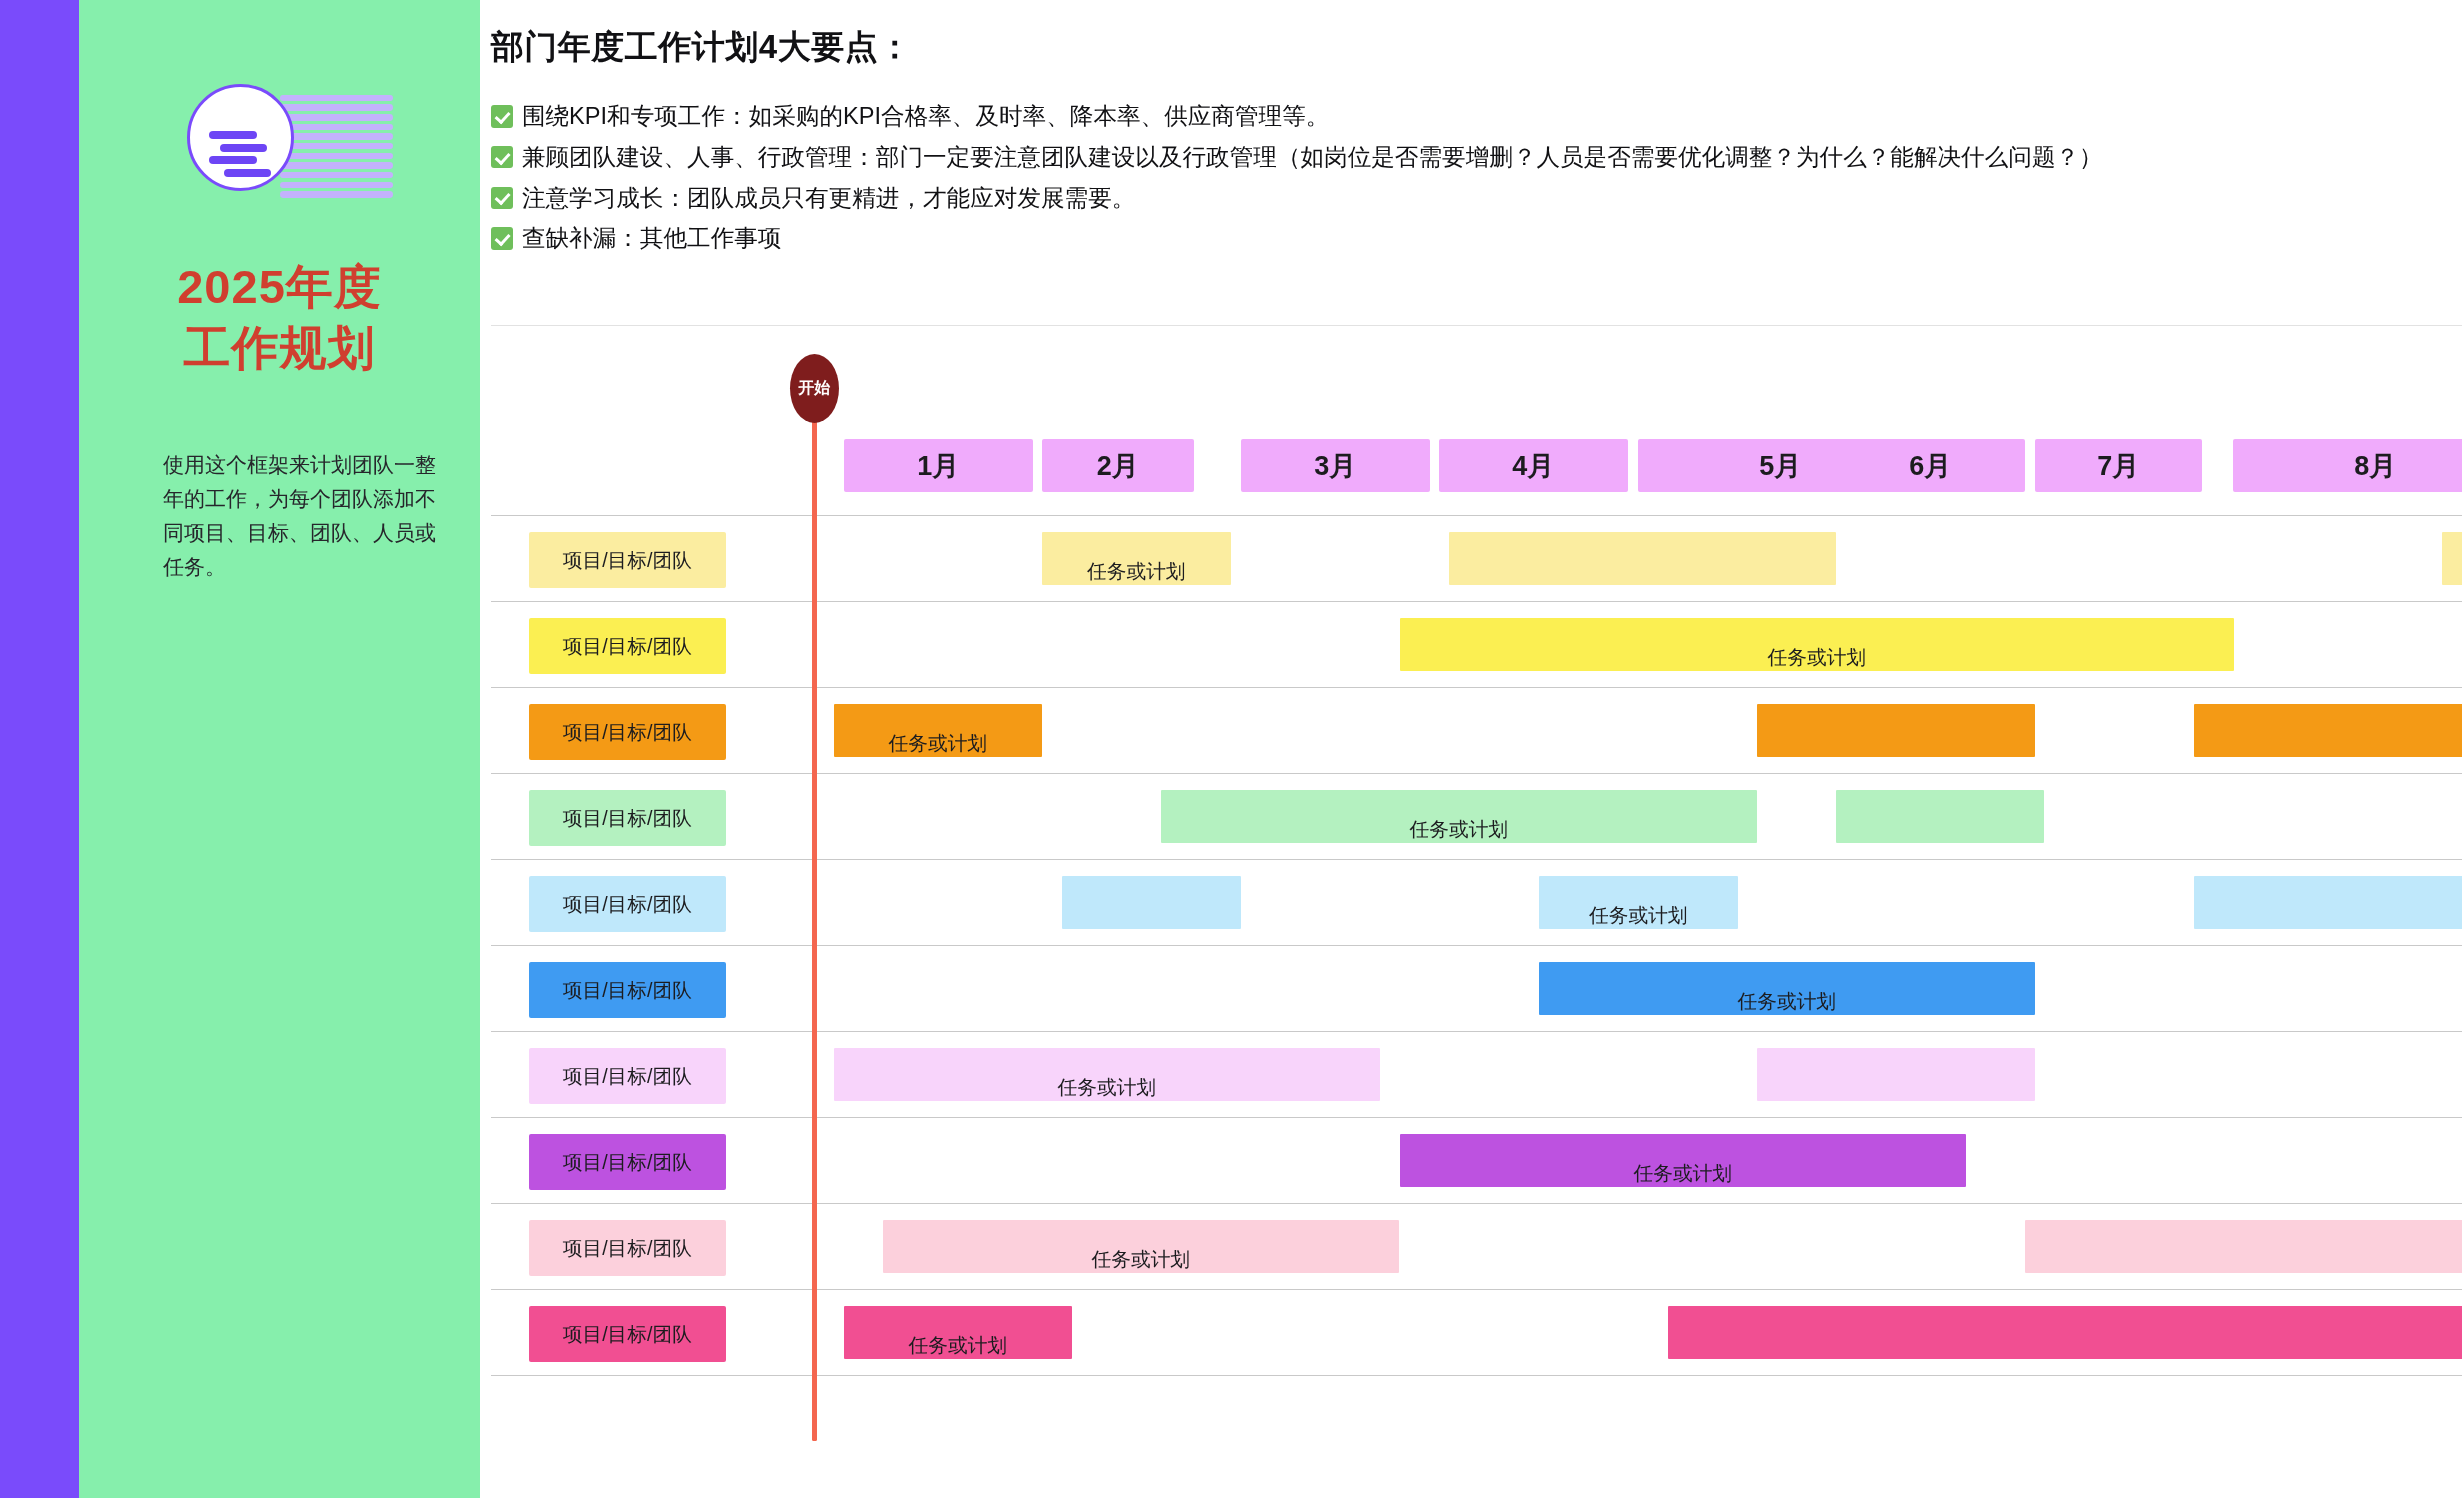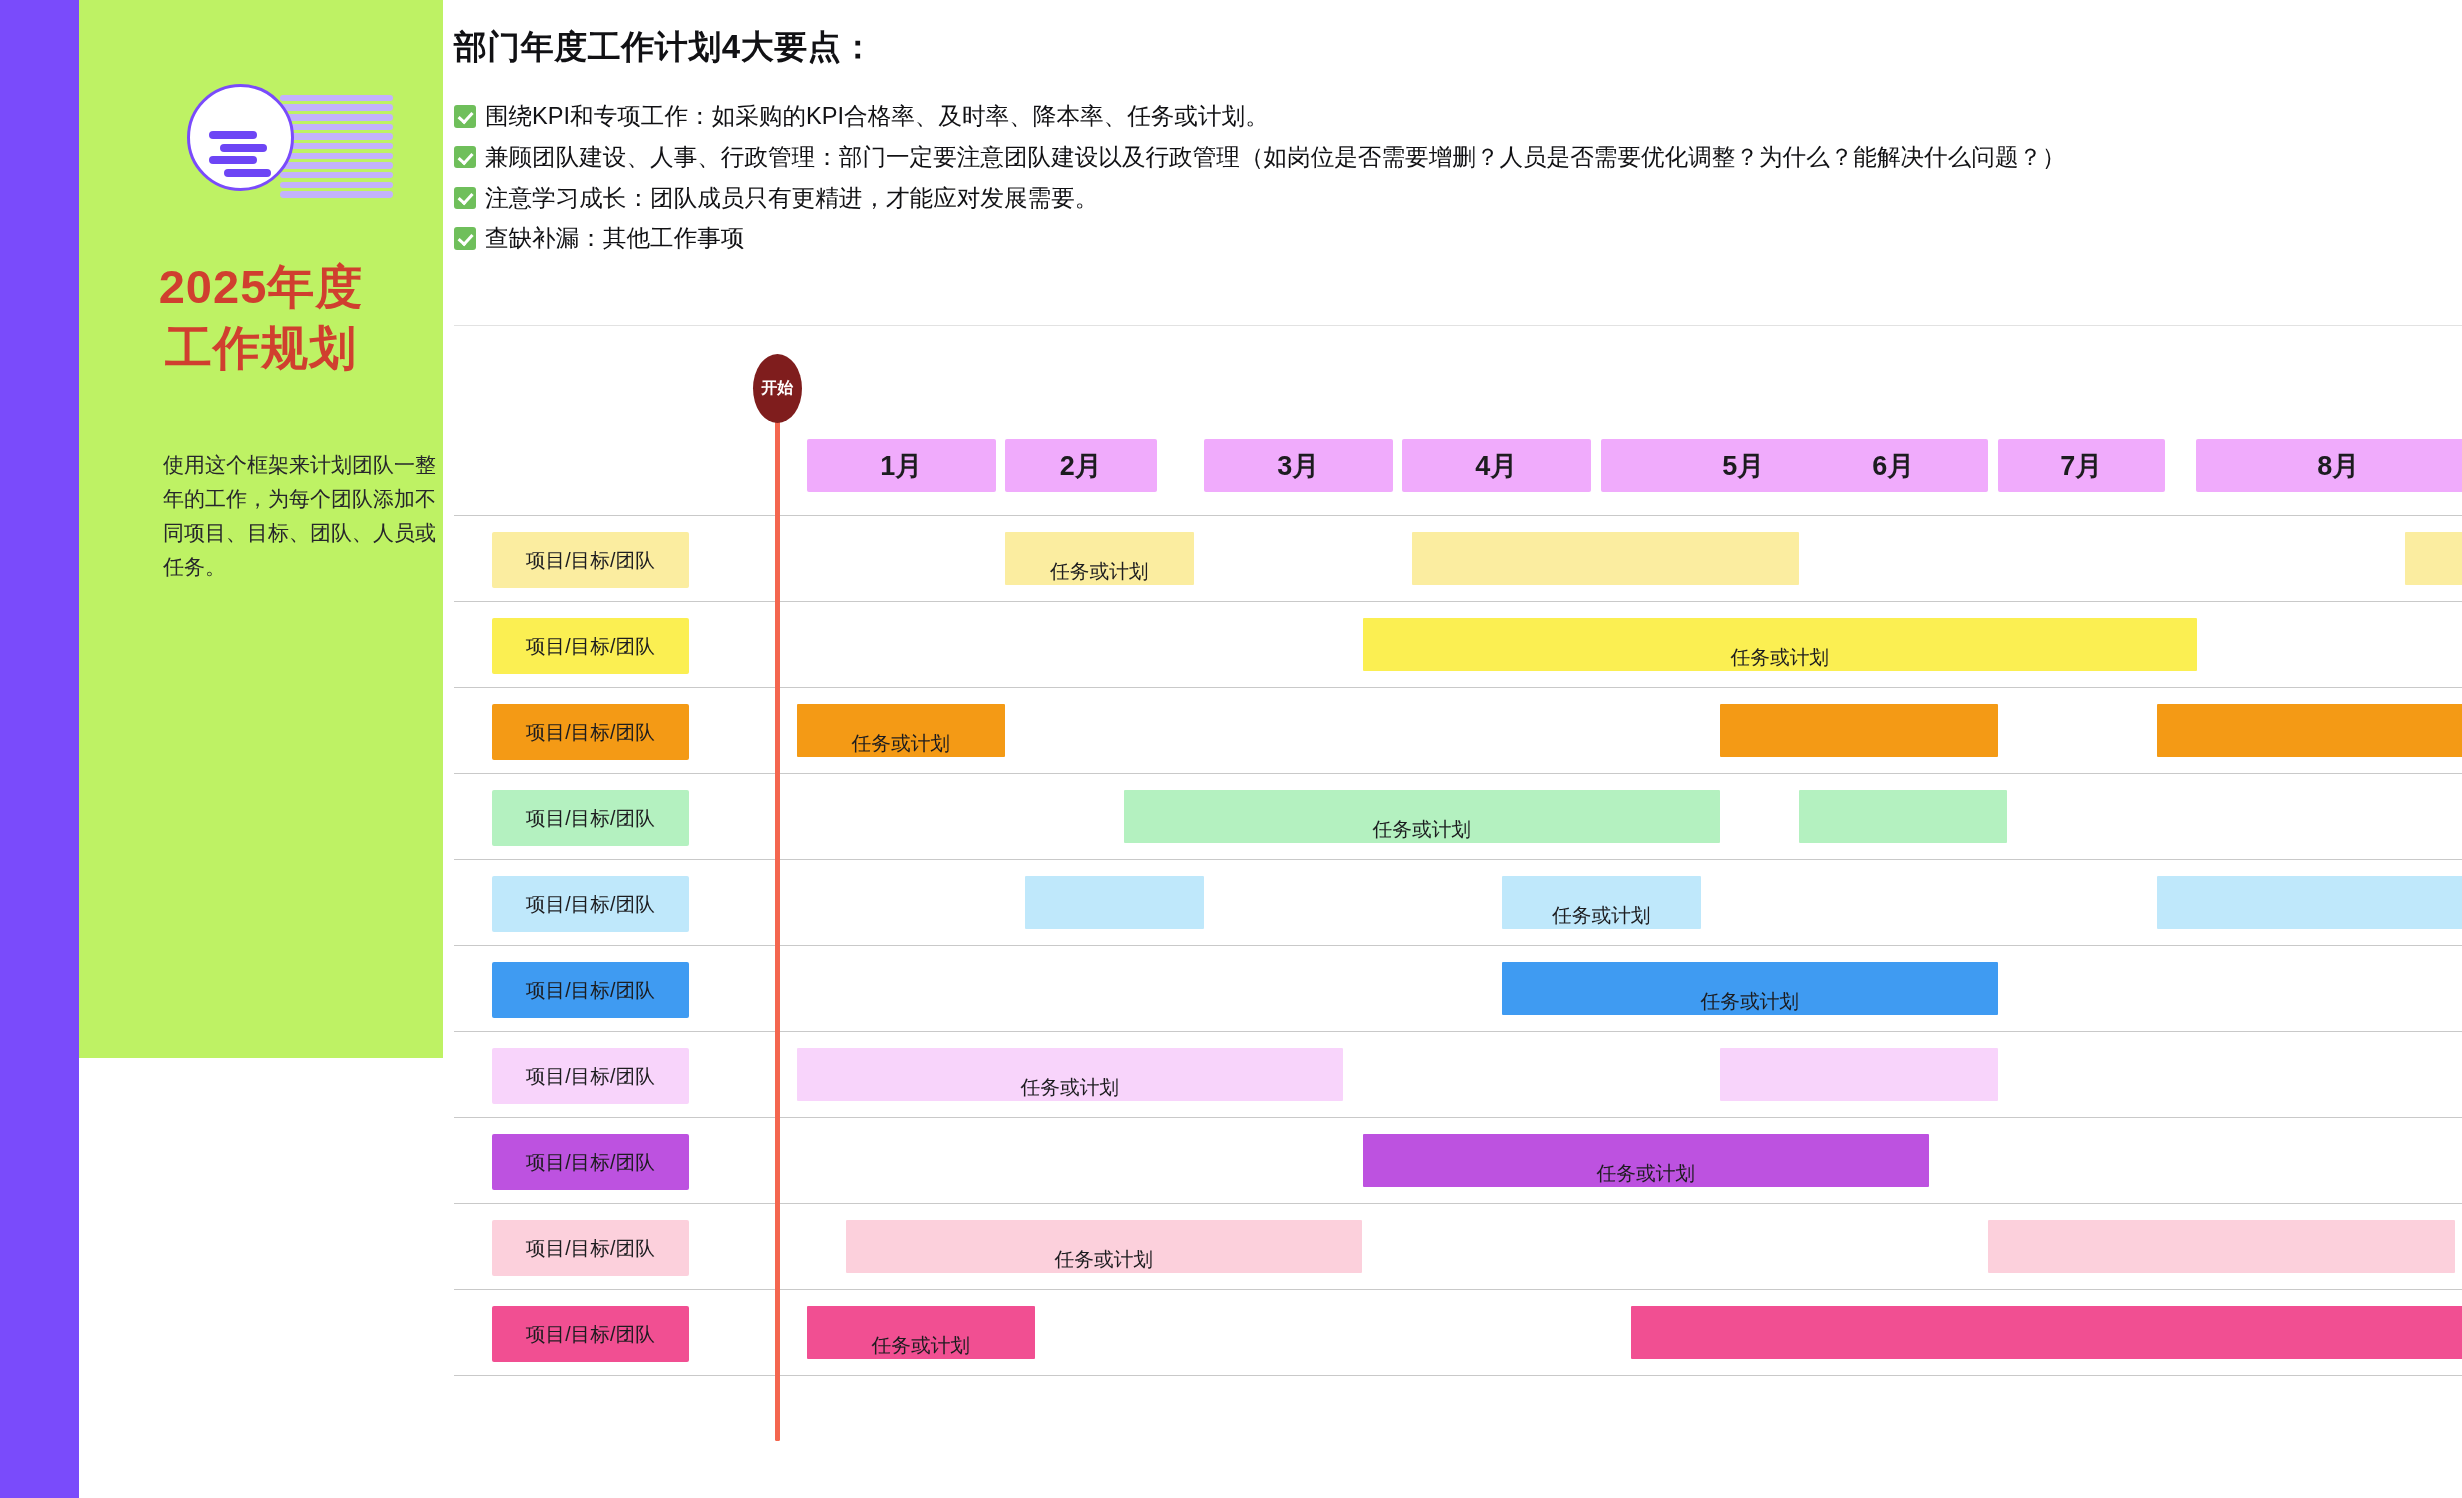--- a/index.html
+++ b/index.html
@@ -29,23 +29,24 @@
     width: 79px;
     flex: 0 0 79px;
     background: #7a4bfb;
     height: 1498px;
   }
 
   
   .sidebar {
     width: 364px;
     flex: 0 0 364px;
-    background: #bef264;
-    height: 1058px;
+    background: #86efac;
+    height: 1498px;
     position: relative;
+    padding-left: 37px;
   }
   .logo-wrap {
     position: absolute;
     left: 103px;
     top: 84px;
     width: 236px;
     height: 123px;
   }
   .logo-stripes {
     position: absolute;
@@ -324,21 +325,21 @@
     <div class="brand-desc">使用这个框架来计划团队一整年的工作，为每个团队添加不同项目、目标、团队、人员或任务。</div>
   </aside>
 
   <main class="main">
 
     <div class="head-title">部门年度工作计划4大要点：</div>
 
     <div class="bullets">
       <div class="bullet">
         <span class="chk"></span>
-        <span class="bullet-text">围绕KPI和专项工作：如采购的KPI合格率、及时率、降本率、任务或计划。</span>
+        <span class="bullet-text">围绕KPI和专项工作：如采购的KPI合格率、及时率、降本率、供应商管理等。</span>
       </div>
       <div class="bullet">
         <span class="chk"></span>
         <span class="bullet-text">兼顾团队建设、人事、行政管理：部门一定要注意团队建设以及行政管理（如岗位是否需要增删？人员是否需要优化调整？为什么？能解决什么问题？）</span>
       </div>
       <div class="bullet">
         <span class="chk"></span>
         <span class="bullet-text">注意学习成长：团队成员只有更精进，才能应对发展需要。</span>
       </div>
       <div class="bullet">

